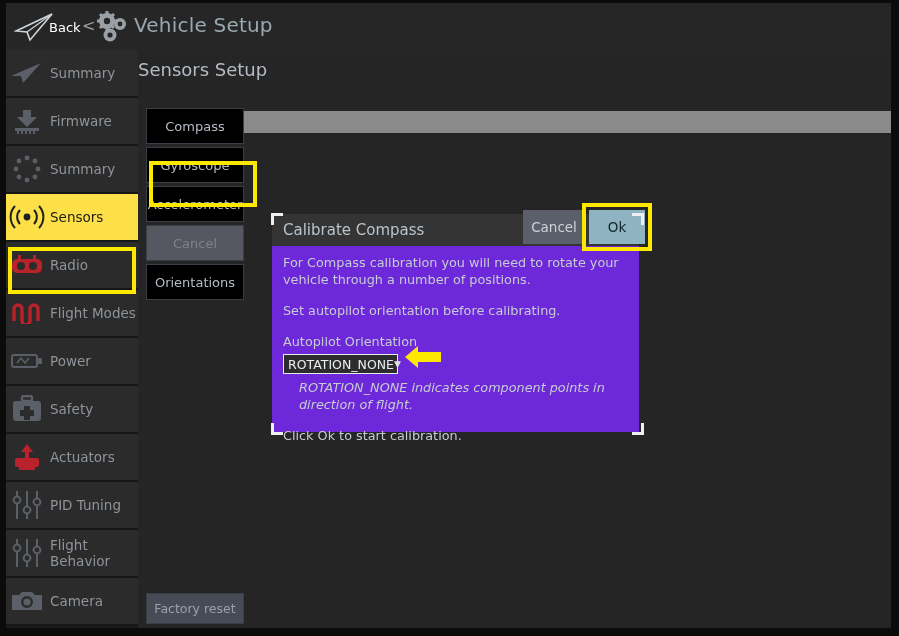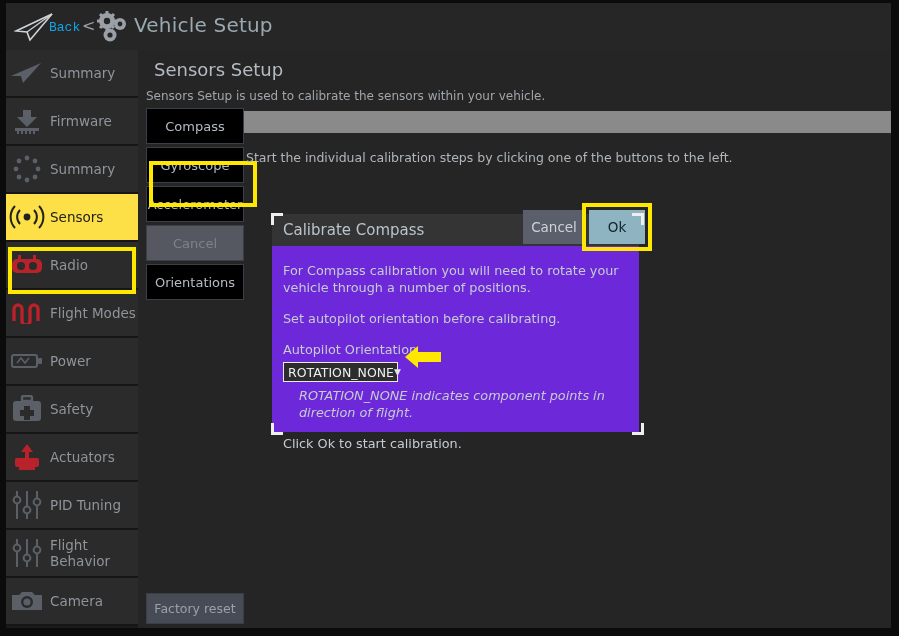--- a/index.html
+++ b/index.html
@@ -9,39 +9,39 @@
     background:#1e1e1e;overflow:hidden;
     box-sizing:border-box;
     border-left:6px solid #0b0b0b;
     border-top:3px solid #0b0b0b;
     border-right:8px solid #0b0b0b;
     border-bottom:8px solid #0b0b0b;
   }
   
   #titlebar{position:absolute;left:0;top:0;width:885px;height:47px;background:#262626;}
   #plane-logo{position:absolute;left:8px;top:8px;width:42px;height:32px;}
-  .tb-back{position:absolute;left:43px;top:17px;font-size:13px;color:#0ea5e9;font-family:Liberation Mono, monospace;}
+  .tb-back{position:absolute;left:43px;top:17px;font-size:13px;color:#ffffff;}
   .tb-lt{position:absolute;left:76px;top:13px;font-size:16px;color:#9aa0a6;}
   #gears-icon{position:absolute;left:88px;top:7px;width:36px;height:34px;}
   .tb-title{position:absolute;left:128px;top:10px;font-size:20px;color:#9aa8b0;letter-spacing:.2px;}
 
   
   #sidebar{position:absolute;left:0;top:47px;width:132px;height:581px;background:#1b1b1b;}
   .side-item{position:relative;height:48px;background:#2b2b2b;border-bottom:2px solid #161616;
              display:flex;align-items:center;box-sizing:border-box;}
   .side-item.sel{background:#fde047;}
   .side-ico{width:42px;min-width:42px;height:48px;display:flex;align-items:center;justify-content:center;}
   .side-lbl{font-size:13.5px;color:#8e949a;padding-left:2px;}
   .side-item.sel .side-lbl{color:#20201c;}
   #sel-ring{position:absolute;left:2px;top:197px;width:128px;height:47px;
             border:4px solid #ffe800;box-sizing:border-box;pointer-events:none;}
 
   
   #content{position:absolute;left:132px;top:47px;width:753px;height:581px;background:#252525;}
-  .page-title{position:absolute;left:16px;top:9px;font-size:18px;color:#b4bbc2;}
+  .page-title{position:absolute;left:0;top:9px;font-size:18px;color:#b4bbc2;}
   .page-sub{position:absolute;left:8px;top:39px;font-size:12px;color:#a0a6ac;}
 
   
   #btncol{position:absolute;left:8px;top:58px;width:98px;}
   .vbtn{width:98px;height:36px;background:#000000;border:1px solid #3a3e47;box-sizing:border-box;
         display:flex;align-items:center;justify-content:center;
         font-size:13px;color:#b6bcc3;margin-bottom:3px;}
   .vbtn.dim{background:#555861;color:#7e828a;}
   #compass-ring{position:absolute;left:3px;top:53px;width:108px;height:46px;
                 border:4px solid #ffe800;box-sizing:border-box;pointer-events:none;}
@@ -59,21 +59,21 @@
   #dialog{position:absolute;left:134px;top:164px;width:367px;height:218px;background:#6d28d9;}
   #dlg-header{position:absolute;left:0;top:0;width:367px;height:32px;background:#343434;}
   .dlg-title{position:absolute;left:11px;top:7px;font-size:15px;color:#b9c4cc;}
   #cancel-btn{position:absolute;left:385px;top:160px;width:62px;height:34px;background:#5b5f6b;
               display:flex;align-items:center;justify-content:center;font-size:13.5px;color:#cdd3d8;}
   #ok-btn{position:absolute;left:451px;top:160px;width:56px;height:34px;background:#8fb4c1;
           display:flex;align-items:center;justify-content:center;font-size:13.5px;color:#14232a;}
   #ok-ring{position:absolute;left:444px;top:153px;width:70px;height:48px;
            border:4px solid #ffe800;box-sizing:border-box;pointer-events:none;}
   .dlg-body{position:absolute;left:11px;top:40px;width:345px;font-size:12.8px;color:#c6ccd2;line-height:17px;}
-  .dlg-p{margin:8px 0 14px 0;}
+  .dlg-p{margin:0 0 14px 0;}
   .dlg-lbl{margin:14px 0 4px 0;font-size:12.8px;color:#c6ccd2;}
   #dropdown{width:115px;height:20px;border:1px solid #e8eaec;box-sizing:border-box;background:#2d2d2d;
             display:flex;align-items:center;padding:0 4px;font-size:12.5px;color:#eceff1;}
   #dropdown .caret{margin-left:auto;font-size:9px;color:#dfe3e6;}
   .dlg-note{margin:5px 0 14px 16px;font-style:italic;}
 
   
   .corner{position:absolute;width:9px;height:9px;border:0;pointer-events:none;}
   .c-tl{border-left:3px solid #efefef;border-top:3px solid #efefef;}
   .c-tr{border-right:3px solid #efefef;border-top:3px solid #efefef;}
@@ -269,36 +269,34 @@
       </span>
       <span class="side-lbl">Camera</span>
     </div>
 
     <div id="sel-ring"></div>
   </div>
 
   <div id="content">
 
     <div class="page-title">Sensors Setup</div>
-    <div class="page-sub">Sensors Setup is used to calibrate the sensors within your vehicle.</div>
 
     <div id="progress"></div>
 
     <div id="btncol">
       <div class="vbtn">Compass</div>
       <div class="vbtn">Gyroscope</div>
       <div class="vbtn">Accelerometer</div>
       <div class="vbtn dim">Cancel</div>
       <div class="vbtn">Orientations</div>
       <div id="compass-ring"></div>
     </div>
 
     <div id="factory">Factory reset</div>
 
-    <div class="helper">Start the individual calibration steps by clicking one of the buttons to the left.</div>
 
     <div id="dialog">
       <div id="dlg-header">
         <span class="dlg-title">Calibrate Compass</span>
       </div>
       <div class="dlg-body">
         <p class="dlg-p">For Compass calibration you will need to rotate your vehicle through a number of positions.</p>
         <p class="dlg-p">Set autopilot orientation before calibrating.</p>
         <p class="dlg-lbl">Autopilot Orientation</p>
         <div id="dropdown">

